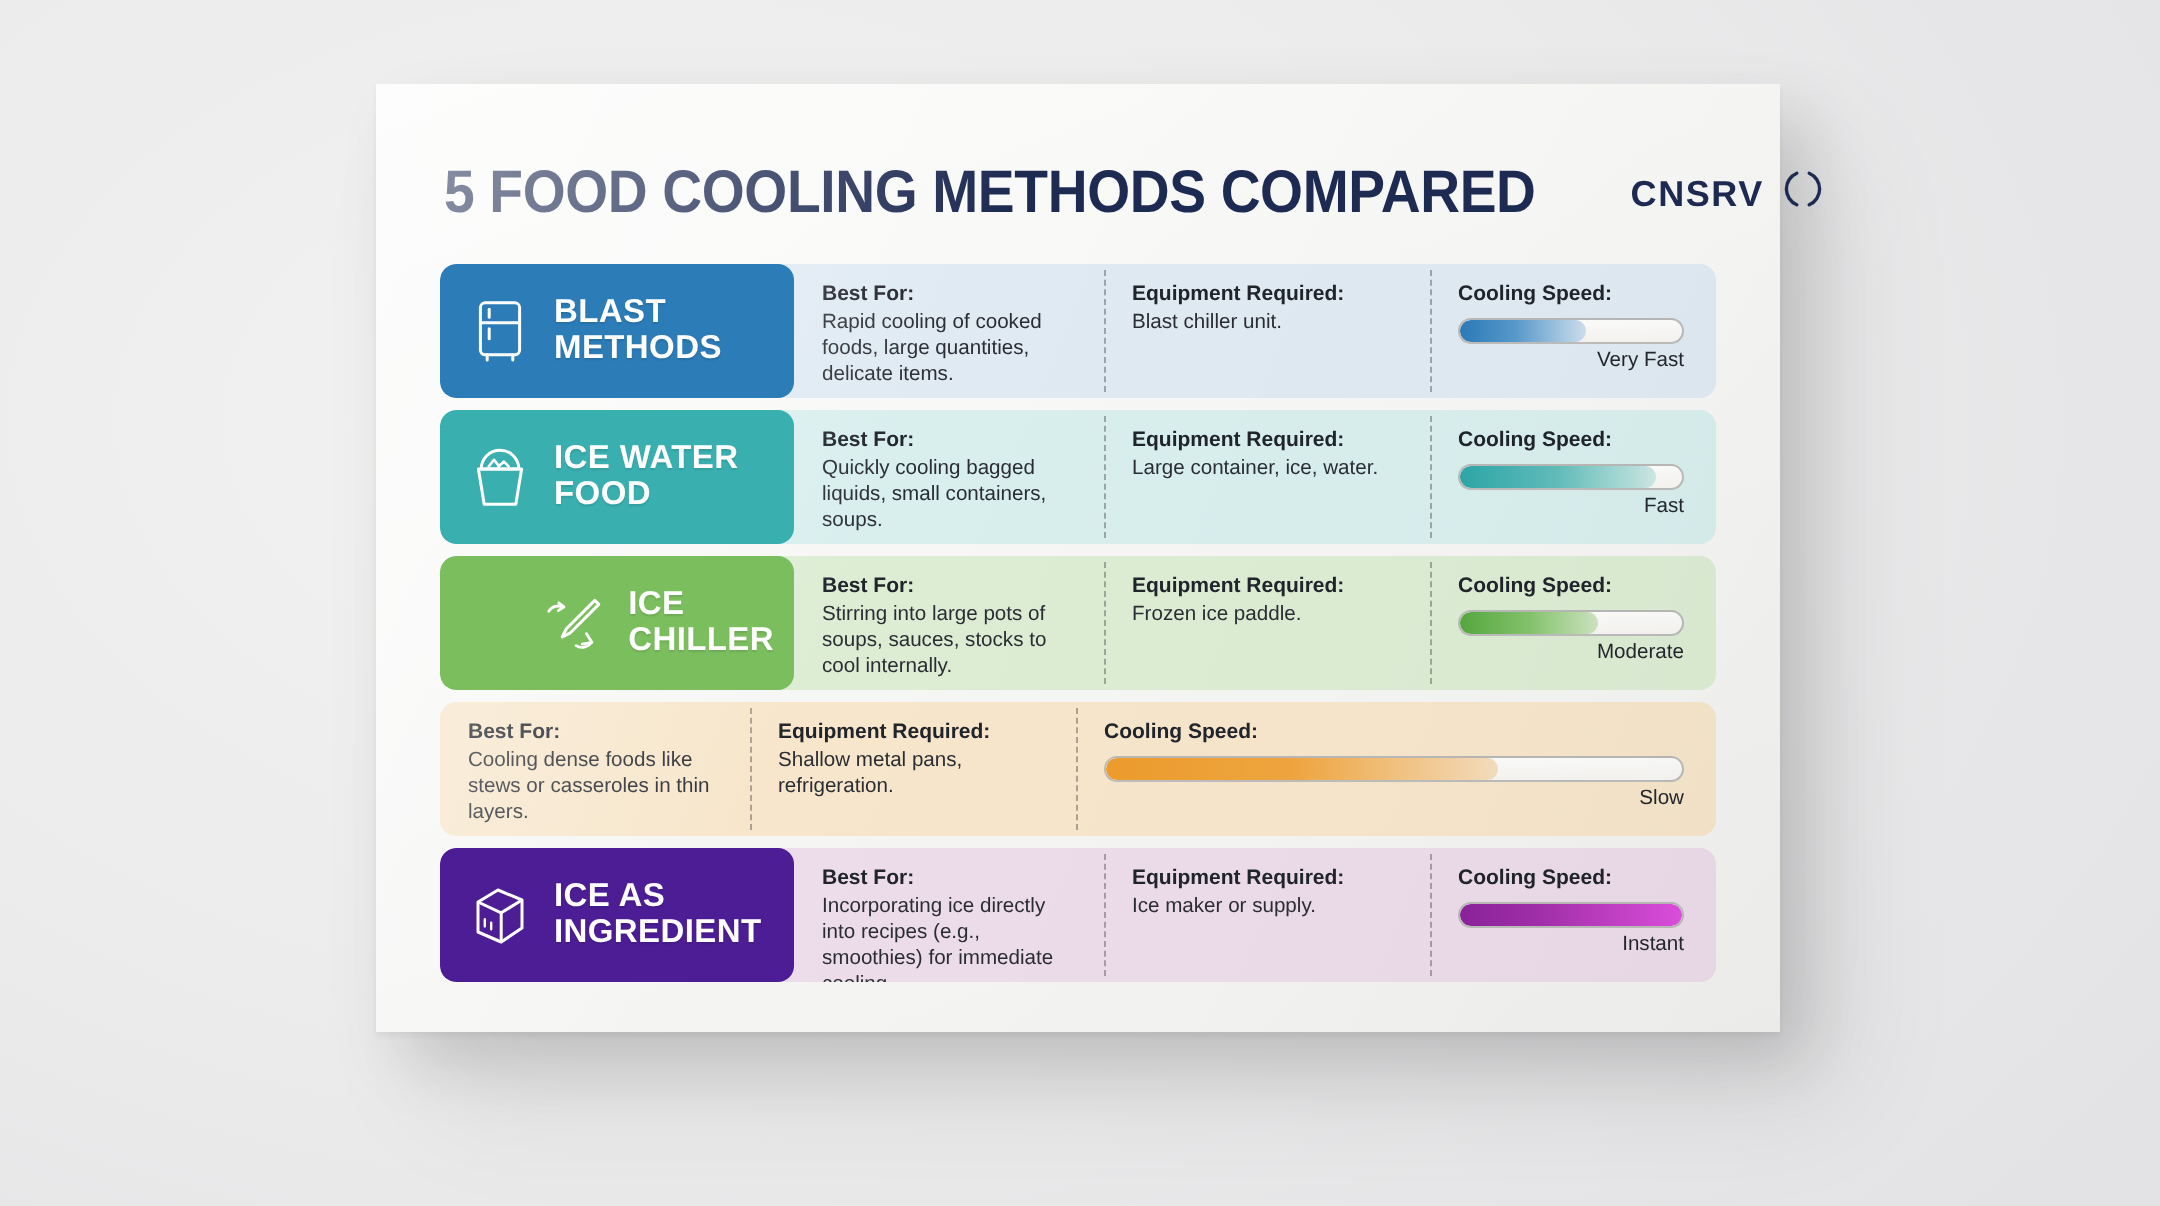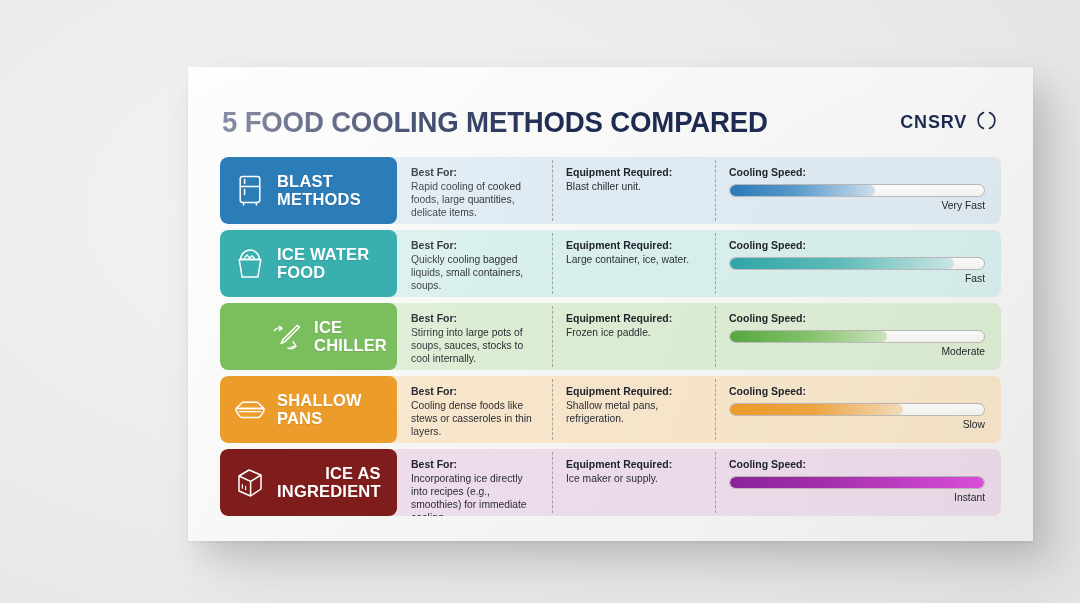--- a/index.html
+++ b/index.html
@@ -13,22 +13,22 @@
     font-family: "Liberation Sans", sans-serif;
     background:
       radial-gradient(ellipse 900px 600px at 30% 35%, #f3f3f4 0%, #ebebec 55%, #e3e3e5 100%);
     position: relative;
   }
 
   
   #poster {
     position: absolute;
     left: 188px;
-    top: 67px;
-    width: 845px;
+    top: 42px;
+    width: 702px;
     height: 474px;
     background: linear-gradient(160deg, #fbfbfa 0%, #f7f7f6 45%, #f2f2f1 100%);
     box-shadow:
       0 2px 3px rgba(0,0,0,0.05),
       14px 16px 30px rgba(0,0,0,0.13),
       30px 34px 60px rgba(0,0,0,0.08);
     box-sizing: border-box;
     padding: 26px 32px 0 32px;
   }
   
@@ -287,52 +287,39 @@
       <div class="col-info col-speed">
         <div class="info-label">Cooling Speed:</div>
         <div class="bar-track">
           <div class="bar-fill" style="width:62%;background:linear-gradient(90deg,#56a83f 0%,#84c46c 50%,#cfe6c2 100%);"></div>
         </div>
         <div class="bar-caption">Moderate</div>
       </div>
     </div>
 
     <div class="row" style="background:#f7e6cb;">
-      <div class="col-method" style="background:#EB9C2A;">
-        <span class="method-icon">
-          <svg width="32" height="22" viewBox="0 0 32 22" aria-hidden="true">
-            <path d="M2.2 9.4 L8.6 3.2 h14.8 l6.4 6.2 Z" fill="none" stroke="#fff" stroke-width="1.5" stroke-linejoin="round"></path>
-            <path d="M2.2 9.4 h27.6 v2.4 a2 2 0 0 1 -0.6 1.4 l-3.2 4.4 a2 2 0 0 1 -1.6 0.8 H7.6 a2 2 0 0 1 -1.6 -0.8 l-3.2 -4.4 a2 2 0 0 1 -0.6 -1.4 Z" fill="none" stroke="#fff" stroke-width="1.5" stroke-linejoin="round"></path>
-            <path d="M5.4 12.6 h21.2" stroke="#fff" stroke-width="1.3" stroke-linecap="round"></path>
-          </svg>
-        </span>
-        <span class="method-name">
-          <span>SHALLOW</span><br>
-          <span>PANS</span>
-        </span>
-      </div>
       <div class="col-info col-best">
         <div class="info-label">Best For:</div>
         <div class="info-text">Cooling dense foods like stews or casseroles in thin layers.</div>
       </div>
       <div class="col-info col-equip">
         <div class="info-label">Equipment Required:</div>
         <div class="info-text">Shallow metal pans, refrigeration.</div>
       </div>
       <div class="col-info col-speed">
         <div class="info-label">Cooling Speed:</div>
         <div class="bar-track">
           <div class="bar-fill" style="width:68%;background:linear-gradient(90deg,#ee9c2c 0%,#f0a640 48%,#f6dfc0 100%);"></div>
         </div>
         <div class="bar-caption">Slow</div>
       </div>
     </div>
 
     <div class="row" style="background:#eddcea;">
-      <div class="col-method" style="background:#7f1d1d;text-align:right;">
+      <div class="col-method" style="background:#4c1d95;">
         <span class="method-icon">
           <svg width="30" height="32" viewBox="0 0 30 32" aria-hidden="true">
             <path d="M4.0 9.0 L14.0 3.0 L26.0 8.0 L26.0 22.0 L15.6 29.0 L4.0 24.0 Z" fill="none" stroke="#fff" stroke-width="1.5" stroke-linejoin="round"></path>
             <path d="M4.0 9.0 L15.6 14.4 L26.0 8.0" fill="none" stroke="#fff" stroke-width="1.5" stroke-linejoin="round"></path>
             <path d="M15.6 14.4 V29.0" fill="none" stroke="#fff" stroke-width="1.5"></path>
             <path d="M7.4 17.6 v3.6 M10.6 19.4 v3.2" stroke="#fff" stroke-width="1.2" stroke-linecap="round"></path>
           </svg>
         </span>
         <span class="method-name">
           <span>ICE AS</span><br>

